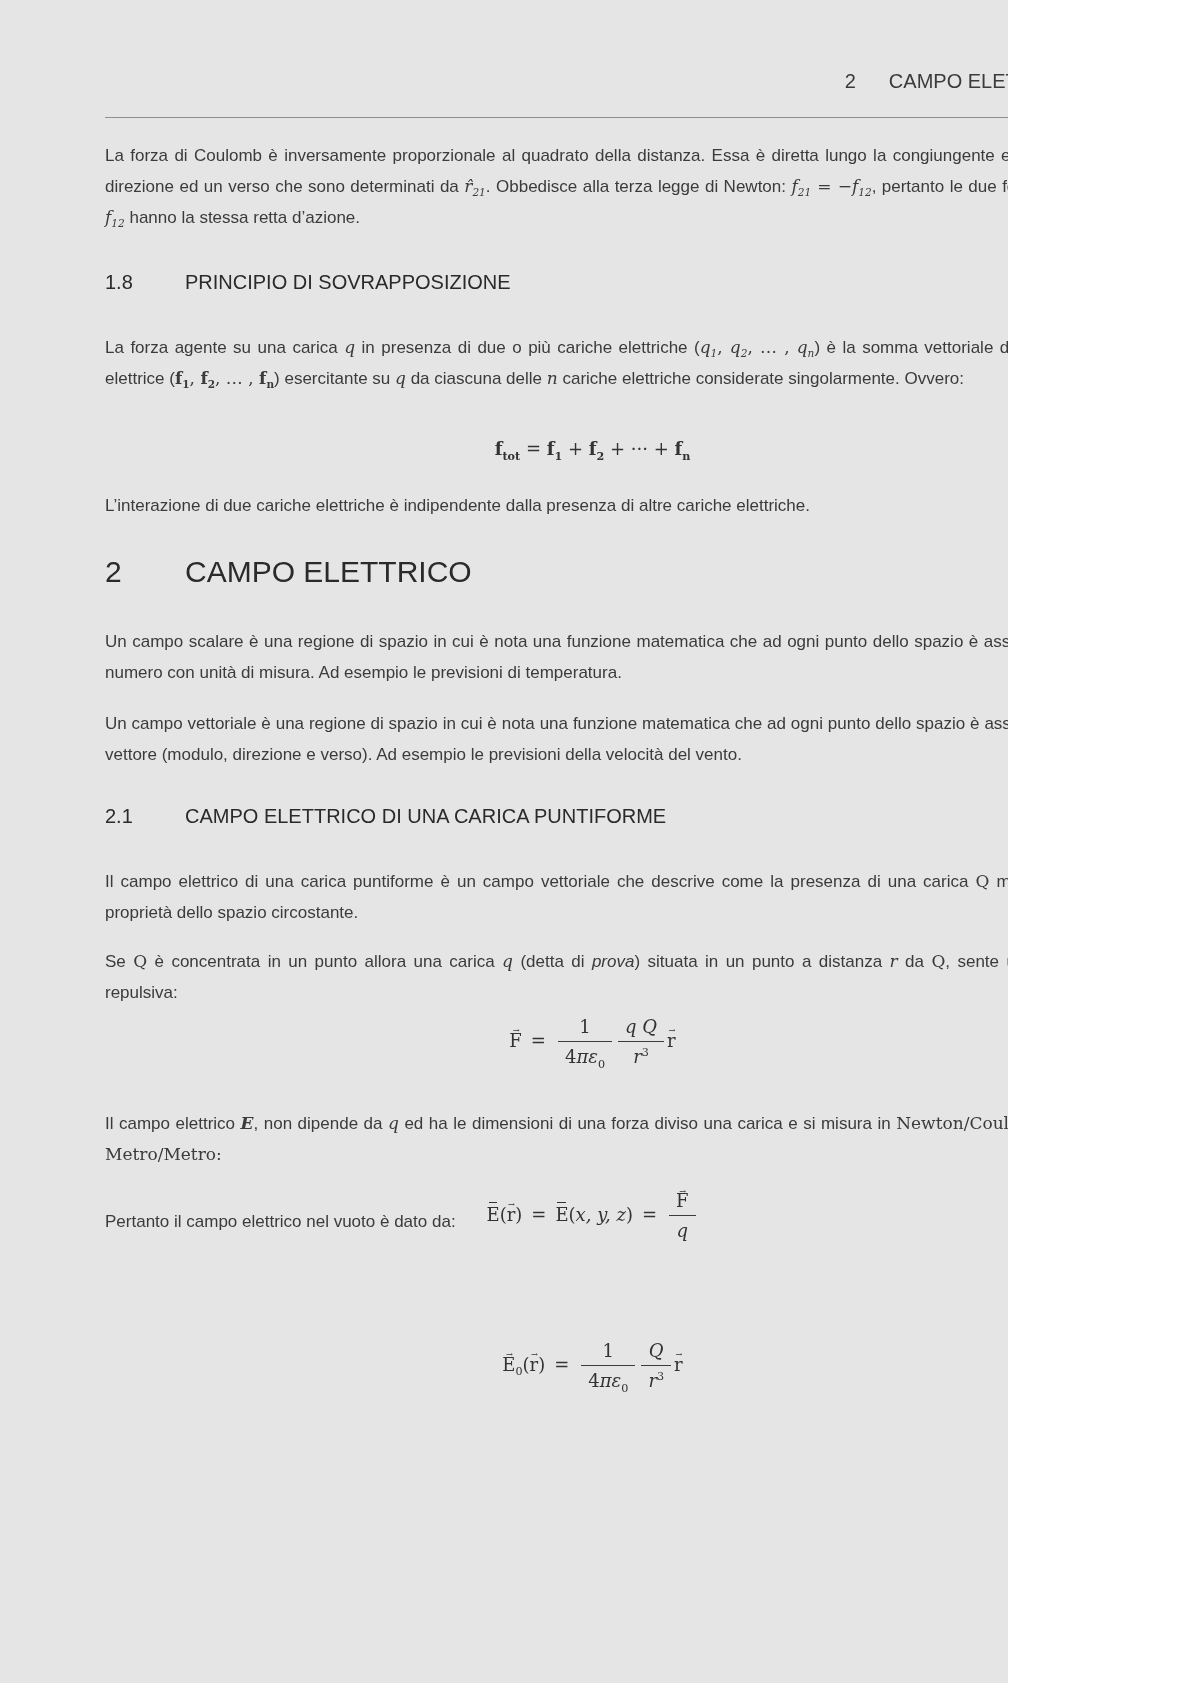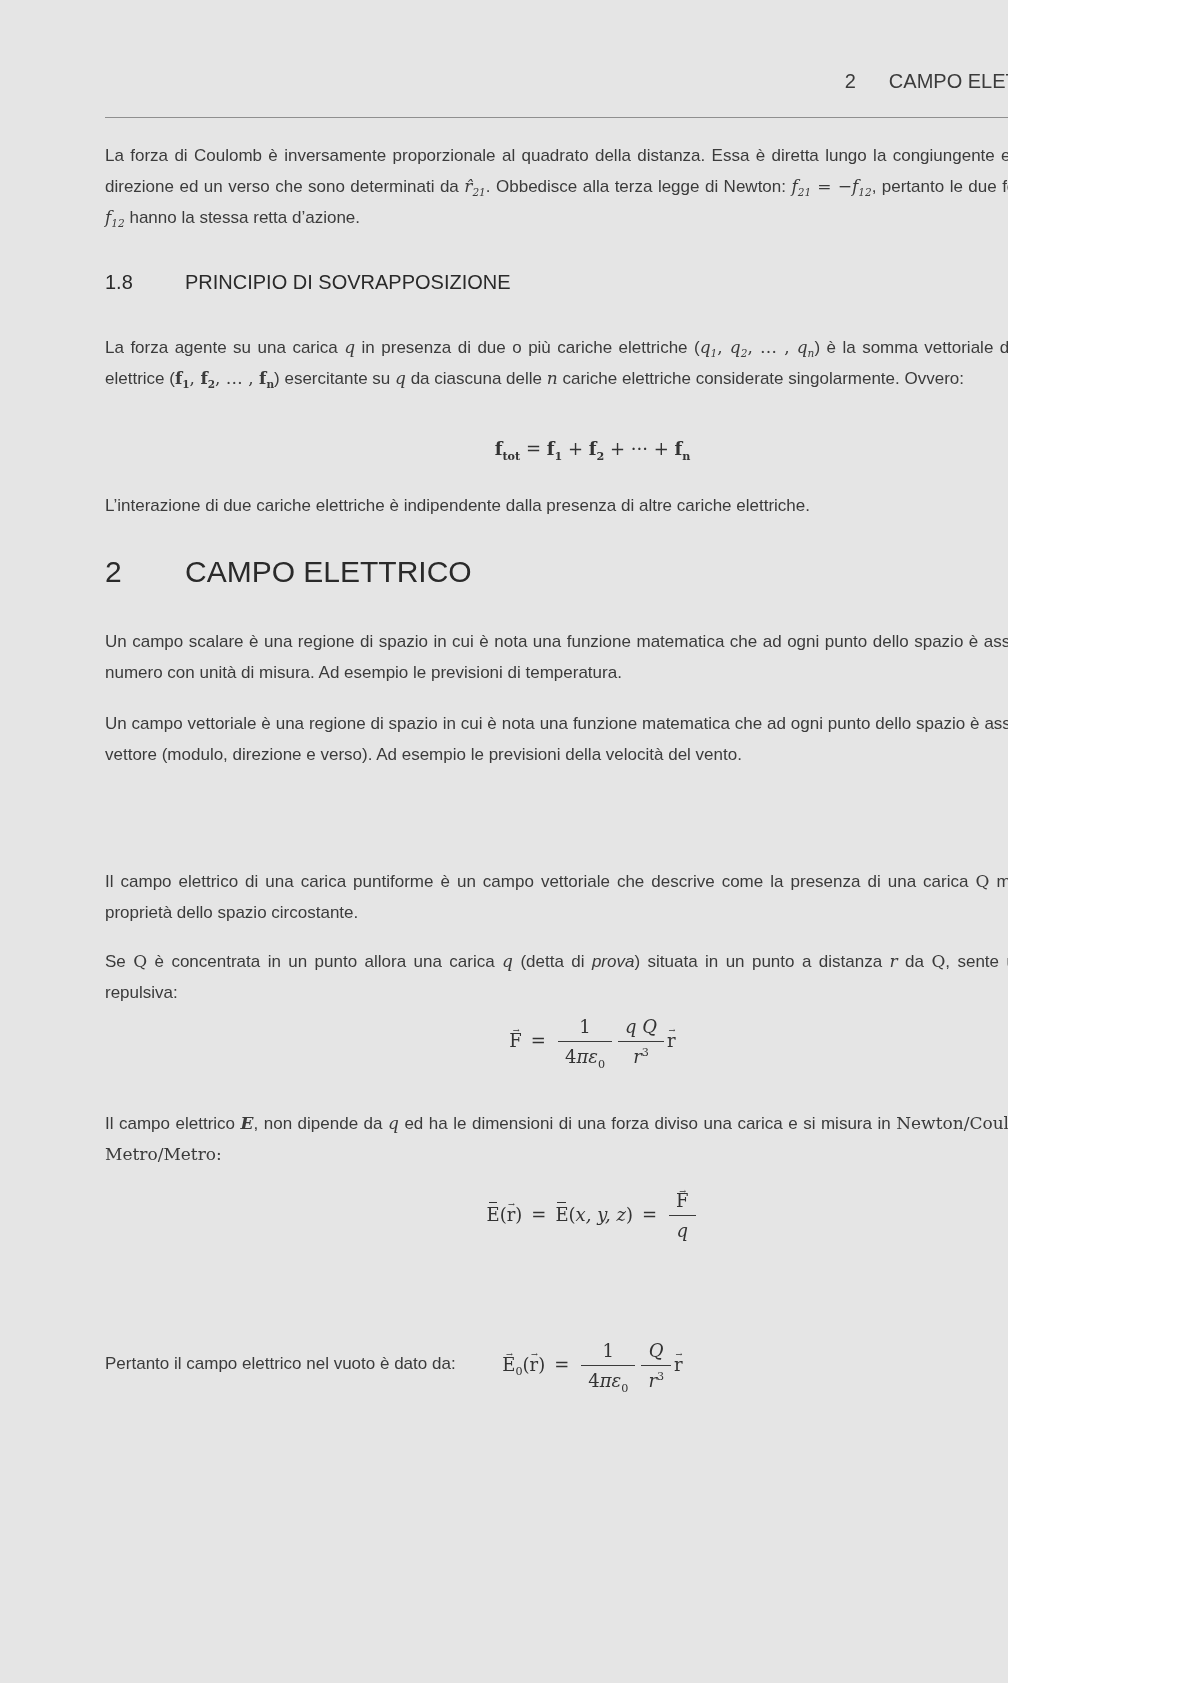--- a/index.html
+++ b/index.html
@@ -66,36 +66,39 @@
   <div class="block para" style="top:490px"><span class="r-t">L’interazione di due cariche elettriche è indipendente dalla presenza di altre cariche elettriche.</span></div>
 
   <div class="block h-sec h-big" style="top:553px">
     <span class="h-num">2</span><span>CAMPO ELETTRICO</span>
   </div>
 
   <div class="block para" style="top:626px"><span class="r-t">Un campo scalare è una regione di spazio in cui è nota una funzione matematica che ad ogni punto dello spazio è associato un numero con unità di misura. Ad esempio le previsioni di temperatura.</span></div>
 
   <div class="block para" style="top:708px"><span class="r-t">Un campo vettoriale è una regione di spazio in cui è nota una funzione matematica che ad ogni punto dello spazio è associato un vettore (modulo, direzione e verso). Ad esempio le previsioni della velocità del vento.</span></div>
 
+  <div class="block h-sec" style="top:801px">
+    <span class="h-num">2.1</span><span>CAMPO ELETTRICO DI UNA CARICA PUNTIFORME</span>
+  </div>
 
   <div class="block para" style="top:866px"><span class="r-t">Il campo elettrico di una carica puntiforme è un campo vettoriale che descrive come la presenza di una carica </span><span class="r-srf">Q</span><span class="r-t"> modifica le proprietà dello spazio circostante.</span></div>
 
   <div class="block para" style="top:946px"><span class="r-t">Se </span><span class="r-srf">Q</span><span class="r-t"> è concentrata in un punto allora una carica </span><span class="r-m">q</span><span class="r-t"> (detta di </span><span class="r-it">prova</span><span class="r-t">) situata in un punto a distanza </span><span class="r-m">r</span><span class="r-t"> da </span><span class="r-srf">Q</span><span class="r-t">, sente una forza repulsiva:</span></div>
 
   <div class="block formula" style="top:1016px">
     <span class="vec">F</span><span class="eq">=</span><span class="frac"><span class="num">1</span><span class="den"><span>4</span><span class="mi">πε</span><sub>0</sub></span></span><span class="frac"><span class="num mi">q Q</span><span class="den"><span class="mi">r</span><sup>3</sup></span></span><span class="vec">r</span>
   </div>
 
   <div class="block para" style="top:1108px"><span class="r-t">Il campo elettrico </span><span class="r-bi">E</span><span class="r-t">, non dipende da </span><span class="r-m">q</span><span class="r-t"> ed ha le dimensioni di una forza diviso una carica e si misura in </span><span class="r-srf">Newton/Coulomb</span><span class="r-t"> o in </span><span class="r-srf">Metro/Metro:</span></div>
 
   <div class="block formula" style="top:1190px">
     <span class="bar">E</span><span>(</span><span class="vec">r</span><span>)</span><span class="eq">=</span><span class="bar">E</span><span>(</span><span class="mi">x, y, z</span><span>)</span><span class="eq">=</span><span class="frac"><span class="num"><span class="vec">F</span></span><span class="den mi">q</span></span>
   </div>
 
-  <div class="block para" style="top:1348px"><span class="r-t">Pertanto il campo elettrico nel vuoto è dato da:</span></div>
+  <div class="block para" style="top:1206px"><span class="r-t">Pertanto il campo elettrico nel vuoto è dato da:</span></div>
 
   <div class="block formula" style="top:1340px">
     <span class="vec">E</span><sub>0</sub><span>(</span><span class="vec">r</span><span>)</span><span class="eq">=</span><span class="frac"><span class="num">1</span><span class="den"><span>4</span><span class="mi">πε</span><sub>0</sub></span></span><span class="frac"><span class="num"><span class="mi">Q</span></span><span class="den"><span class="mi">r</span><sup>3</sup></span></span><span class="vec">r</span>
   </div>
 
   <div class="block footer-num" style="top:1580px">4</div>
 
 </div>
 
 </body></html>

